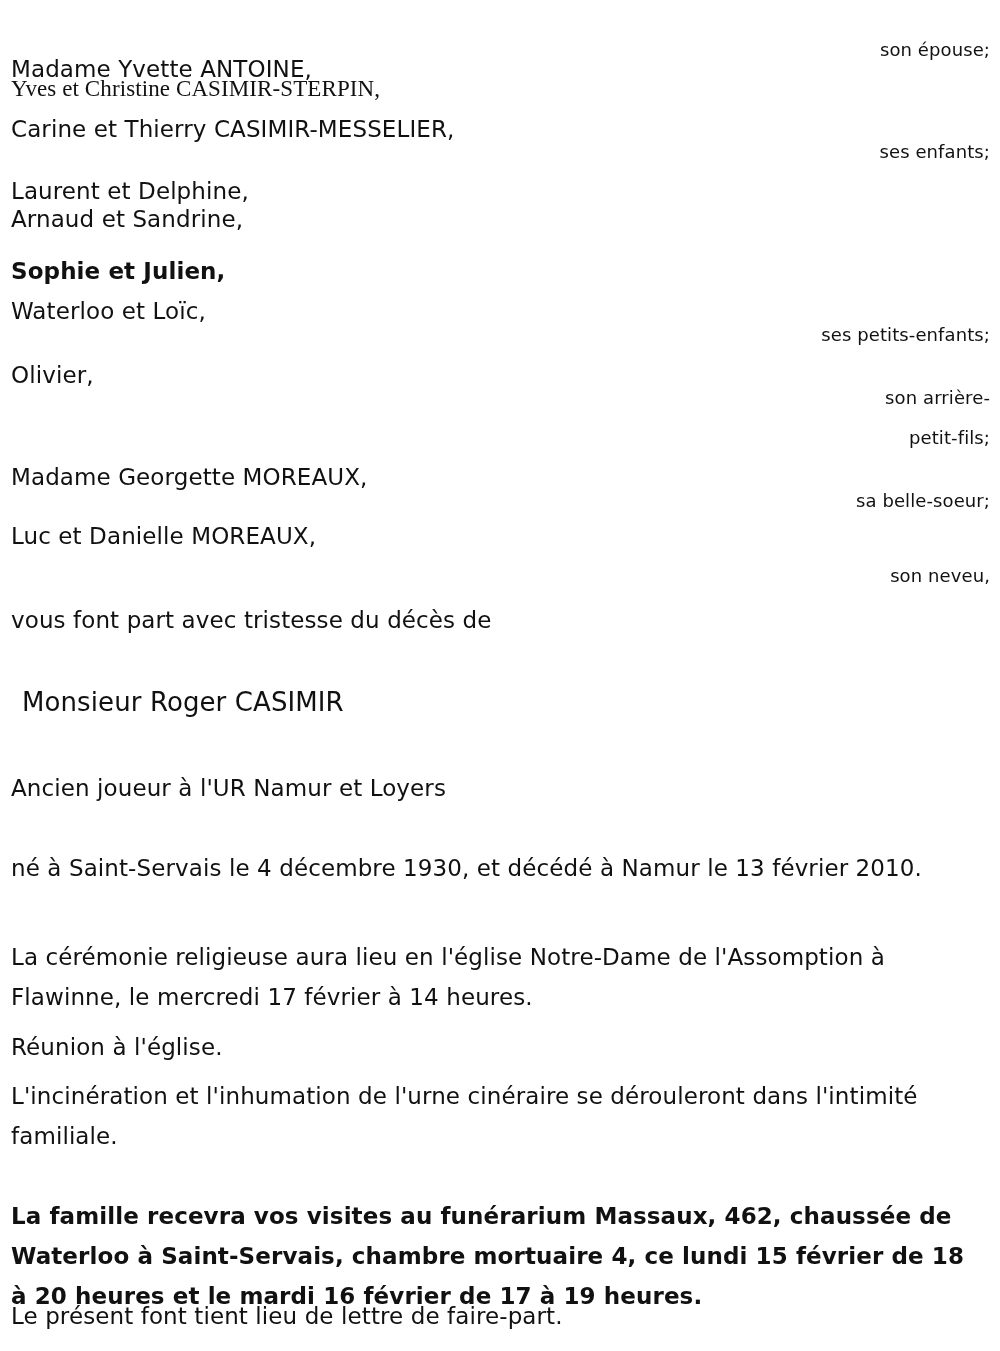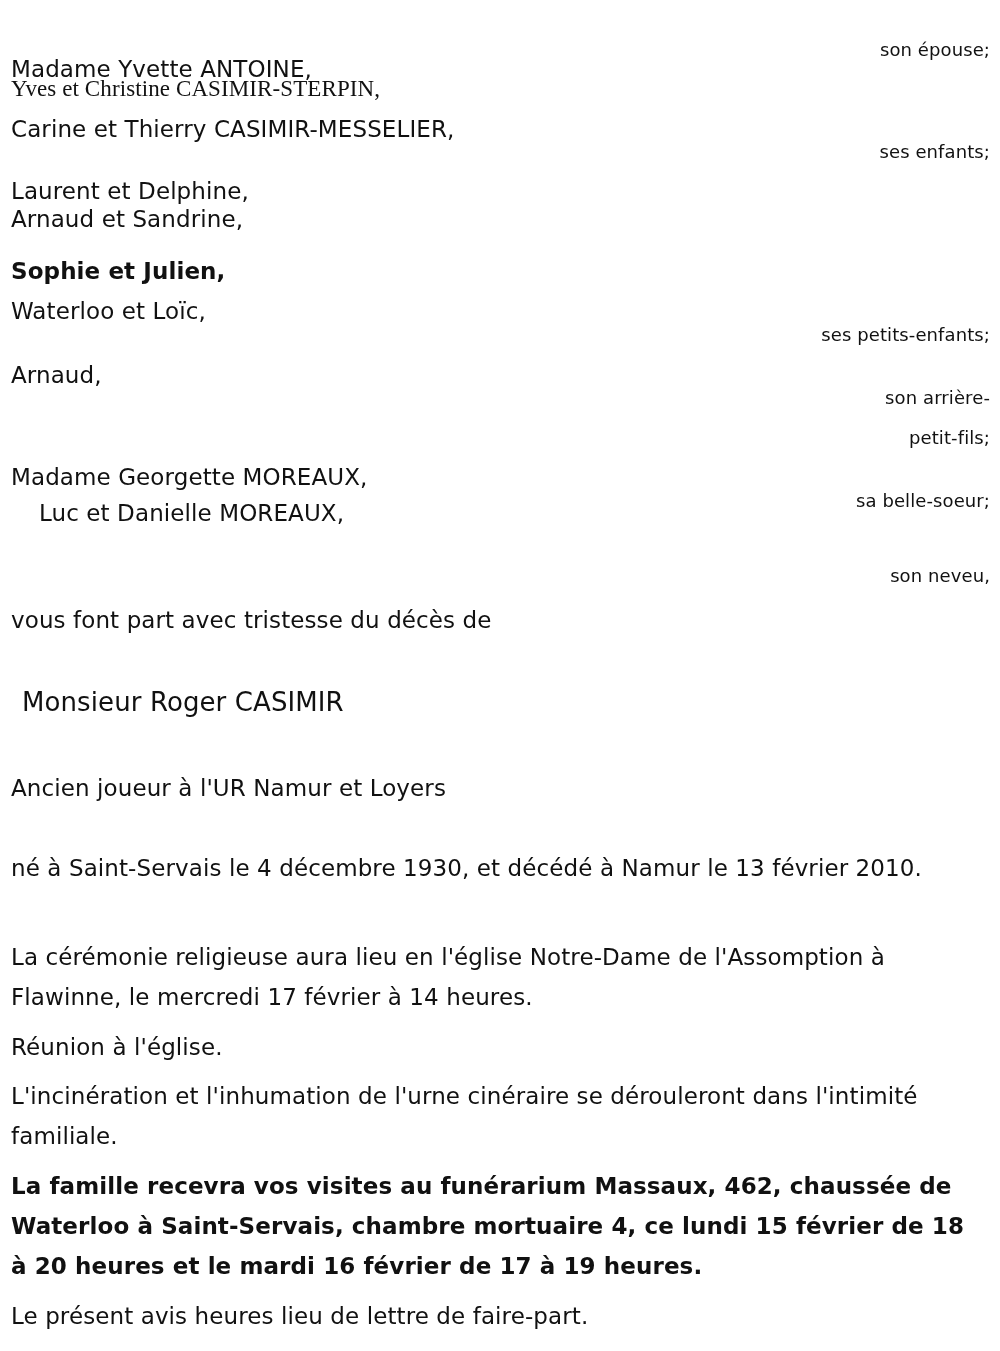--- a/index.html
+++ b/index.html
@@ -25,36 +25,36 @@
   <div class="line" style="top:74px;font-family:Liberation Serif, serif;">Yves et Christine CASIMIR-STERPIN,</div>
   <div class="line" style="top:114px;">Carine et Thierry CASIMIR-MESSELIER,</div>
   <div class="rel" style="top:137px;">ses enfants;</div>
 
   <div class="line" style="top:176px;">Laurent et Delphine,</div>
   <div class="line" style="top:204px;">Arnaud et Sandrine,</div>
   <div class="line" style="top:256px;font-weight:bold;">Sophie et Julien,</div>
   <div class="line" style="top:296px;">Waterloo et Loïc,</div>
   <div class="rel" style="top:320px;">ses petits-enfants;</div>
 
-  <div class="line" style="top:360px;">Arnaud,</div>
+  <div class="line" style="top:360px;">Olivier,</div>
   <div class="rel" style="top:383px;">son arrière-</div>
   <div class="rel" style="top:423px;">petit-fils;</div>
 
   <div class="line" style="top:462px;">Madame Georgette MOREAUX,</div>
   <div class="rel" style="top:486px;text-align:center;">sa belle-soeur;</div>
 
-  <div class="line" style="top:498px;margin-left:28px;">Luc et Danielle MOREAUX,</div>
+  <div class="line" style="top:521px;">Luc et Danielle MOREAUX,</div>
   <div class="rel" style="top:549px;margin-top:12px;">son neveu,</div>
 
   <div class="line" style="top:605px;">vous font part avec tristesse du décès de</div>
 
   <div class="title" style="top:680px;">Monsieur Roger CASIMIR</div>
 
   <div class="line" style="top:773px;">Ancien joueur à l'UR Namur et Loyers</div>
 
   <div class="para" style="top:848px;">né à Saint-Servais le 4 décembre 1930, et décédé à Namur le 13 février 2010.</div>
   <div class="para" style="top:937px;">La cérémonie religieuse aura lieu en l'église Notre-Dame de l'Assomption à Flawinne, le mercredi 17 février à 14 heures.</div>
   <div class="para" style="top:1027px;">Réunion à l'église.</div>
   <div class="para" style="top:1076px;">L'incinération et l'inhumation de l'urne cinéraire se dérouleront dans l'intimité familiale.</div>
-  <div class="para bold" style="top:1166px;">La famille recevra vos visites au funérarium Massaux, 462, chaussée de Waterloo à Saint-Servais, chambre mortuaire 4, ce lundi 15 février de 18 à 20 heures et le mardi 16 février de 17 à 19 heures.</div>
-  <div class="para" style="top:1296px;">Le présent avis heures lieu de lettre de faire-part.</div>
+  <div class="para bold" style="top:1196px;">La famille recevra vos visites au funérarium Massaux, 462, chaussée de Waterloo à Saint-Servais, chambre mortuaire 4, ce lundi 15 février de 18 à 20 heures et le mardi 16 février de 17 à 19 heures.</div>
+  <div class="para" style="top:1296px;">Le présent font tient lieu de lettre de faire-part.</div>
 
 </div>
 
 </body></html>

